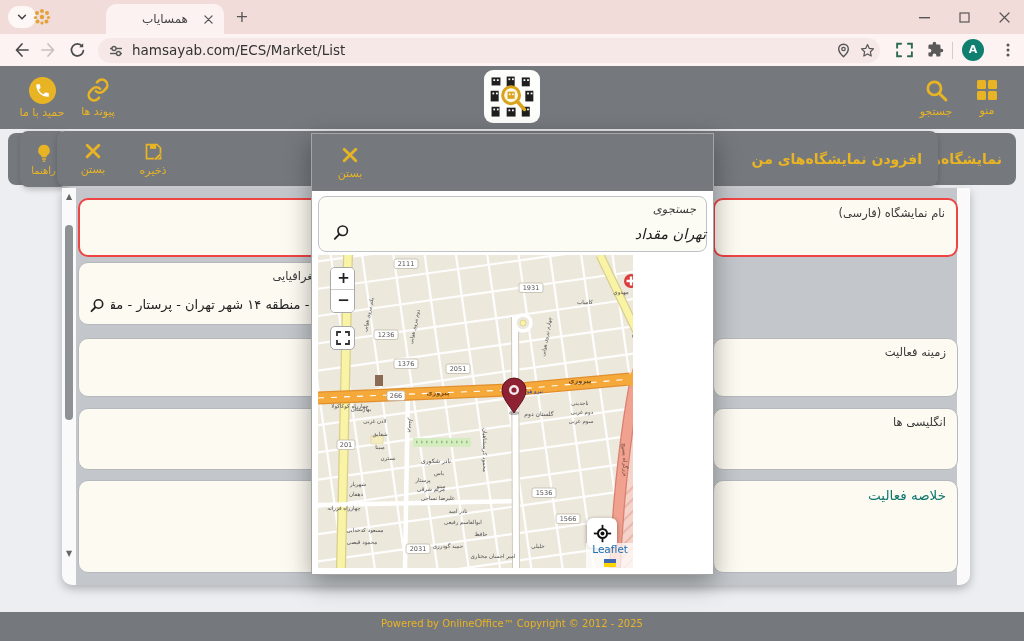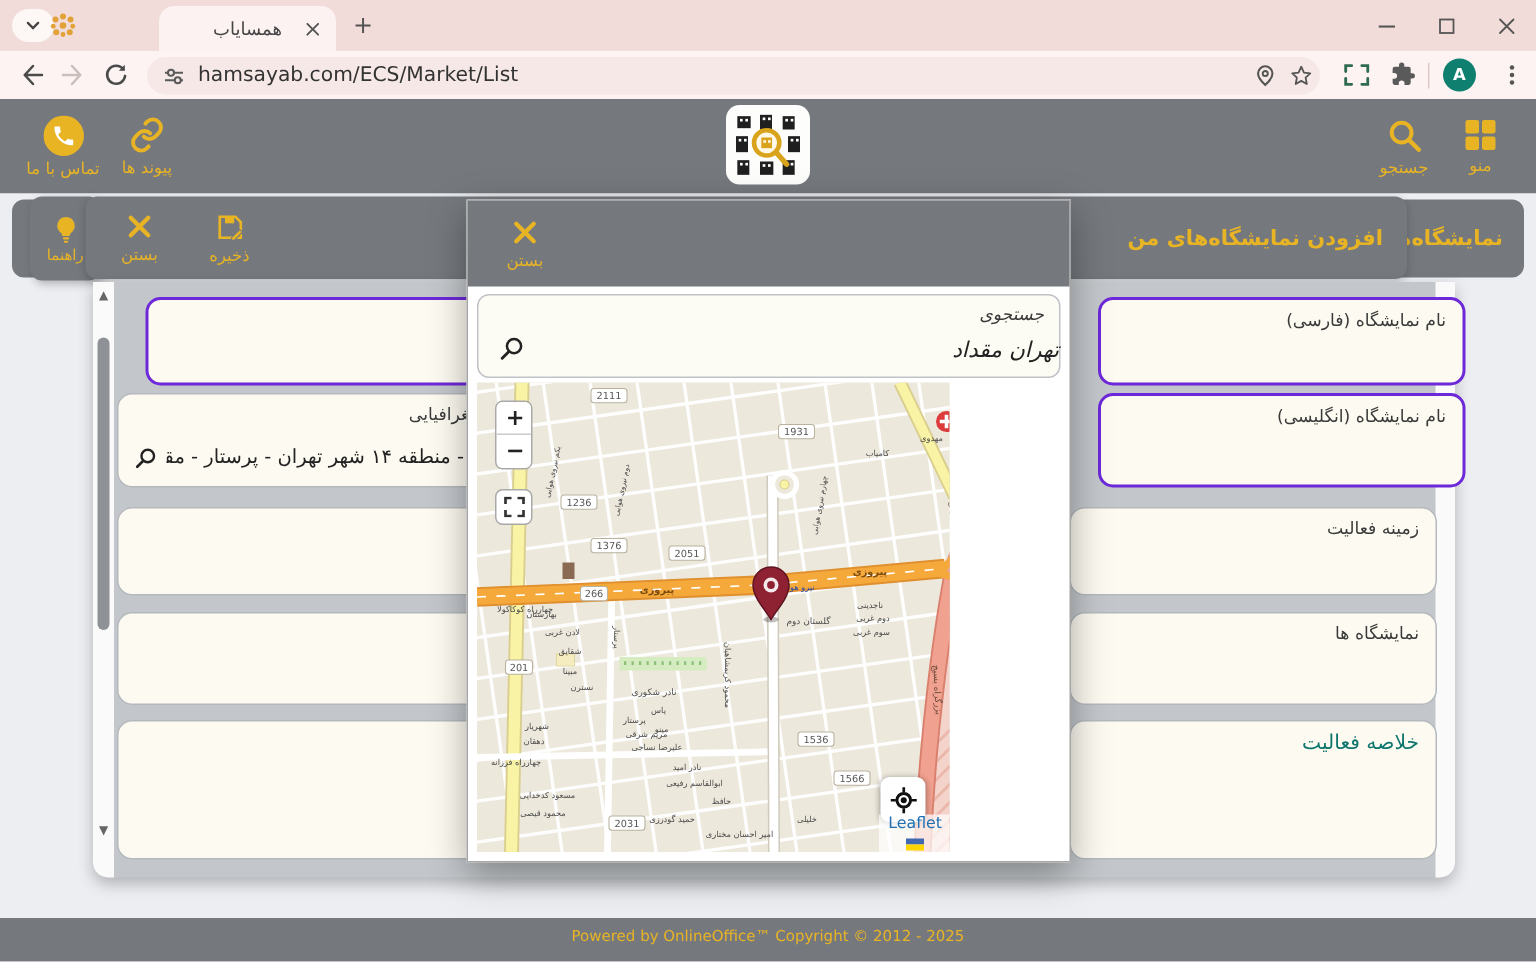--- a/index.html
+++ b/index.html
@@ -41,21 +41,21 @@
   .addpanel-header { position:absolute; left:57px; top:2px; width:881px; height:55px; background:#75797E; border-radius:8px; z-index:3; display:flex; align-items:center; padding:0 16px; gap:18px; box-shadow:0 2px 6px rgba(0,0,0,.2); }
   .addpanel-header .atitle { position:absolute; right:16px; color:#E9B424; font-size:14px; font-weight:bold; direction:rtl; }
   .addpanel-body { position:absolute; left:62px; top:59px; width:908px; height:397px; background:#C3C7CB; border-radius:0 0 10px 10px; z-index:3; box-shadow:0 4px 10px rgba(0,0,0,.25); }
   .track { position:absolute; top:0; width:14px; height:397px; background:#FAFAFA; }
   .track.left { left:0; border-radius:0 0 0 10px; }
   .track.right { right:0; width:13px; border-radius:0 0 10px 0; }
   .track .arrow { position:absolute; left:0; width:14px; text-align:center; font-size:8px; color:#666; }
   .thumb { position:absolute; left:3px; top:37px; width:8px; height:195px; background:#8E9296; border-radius:4px; }
 
   .field { position:absolute; background:#FDFBF1; border:1px solid #B5B9BD; border-radius:10px; }
-  .field.req { border:2px solid #6d28d9;margin-left:19px; }
+  .field.req { border:2px solid #ef4444; }
   .field .flabel { position:absolute; top:6px; right:11px; font-size:11.5px; color:#3A3A3A; direction:rtl; }
   .field .flabel.big { font-size:13.5px; color:#0f766e; }
   .col-r { left:651px; width:245px; }
   .col-l { left:16px; width:254px; }
   .r1 { top:10px; height:59px; }
   .r2 { top:74px; height:63px; }
   .r3 { top:150px; height:59px; }
   .r4 { top:220px; height:62px; }
   .r5 { top:292px; height:93px; }
   .geo-value { position:absolute; bottom:12px; left:32px; right:8px; font-size:13px; color:#222; direction:rtl; text-align:left; white-space:nowrap; overflow:hidden; }
@@ -182,21 +182,21 @@
       <circle cx="8" cy="13" r="1.5" fill="#555"></circle>
     </svg>
 </div>
 
 <div class="appheader">
   <div class="ybtn">
     <svg width="27" height="27" viewBox="0 0 24 24">
       <circle cx="12" cy="12" r="12" fill="#E9B424"></circle>
       <path transform="translate(4.6,4.6) scale(0.62)" d="M6.62 10.79c1.44 2.83 3.76 5.14 6.59 6.59l2.2-2.21c.27-.27.67-.36 1.02-.24 1.12.37 2.33.57 3.57.57.55 0 1 .45 1 1V20c0 .55-.45 1-1 1-9.39 0-17-7.61-17-17 0-.55.45-1 1-1h3.5c.55 0 1 .45 1 1 0 1.25.2 2.45.57 3.57.11.35.03.74-.25 1.02l-2.2 2.2z" fill="#fff"></path>
     </svg>
-    <span class="lbl">تماس با ما</span>
+    <span class="lbl">حمید با ما</span>
   </div>
   <div class="ybtn">
     <svg width="26" height="26" viewBox="0 0 24 24" fill="none" stroke="#E9B424" stroke-width="2.4" stroke-linecap="round">
       <path d="M10 13a5 5 0 0 0 7.07 0l2.12-2.12a5 5 0 0 0-7.07-7.07L11 5"></path>
       <path d="M14 11a5 5 0 0 0-7.07 0L4.8 13.12a5 5 0 0 0 7.07 7.07L13 19"></path>
     </svg>
     <span class="lbl">پیوند ها</span>
   </div>
   <div class="spacer"></div>
   <div class="spacer"></div>
@@ -294,28 +294,25 @@
     <div class="track left">
       <div class="arrow" style="top:4px">▲</div>
       <div class="thumb"></div>
       <div class="arrow" style="top:361px">▼</div>
     </div>
     <div class="track right"></div>
 
     <div class="field req col-r r1">
         <span class="flabel">نام نمایشگاه (فارسی)</span>
       </div>
-    <div class="field req col-r r2">
-        <span class="flabel">نام نمایشگاه (انگلیسی)</span>
-      </div>
     <div class="field col-r r3">
         <span class="flabel">زمینه فعالیت</span>
       </div>
     <div class="field col-r r4">
-        <span class="flabel">نمایشگاه ها</span>
+        <span class="flabel">انگلیسی ها</span>
       </div>
     <div class="field col-r r5">
         <span class="flabel big">خلاصه فعالیت</span>
       </div>
 
     <div class="field req col-l r1"></div>
     <div class="field col-l r2">
       <span class="flabel">جغرافیایی</span>
       <span class="geo-value">ن - منطقه ۱۴ شهر تهران - پرستار - مقداد</span>
       <svg class="fmag" width="16" height="16" viewBox="0 0 16 16">

